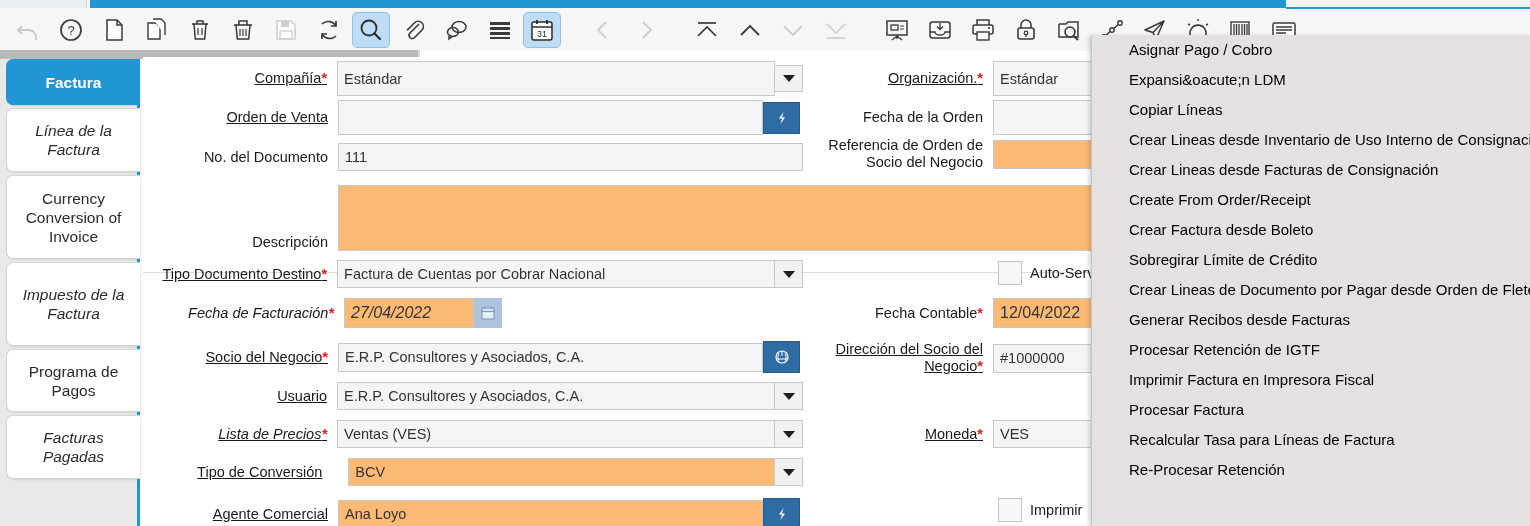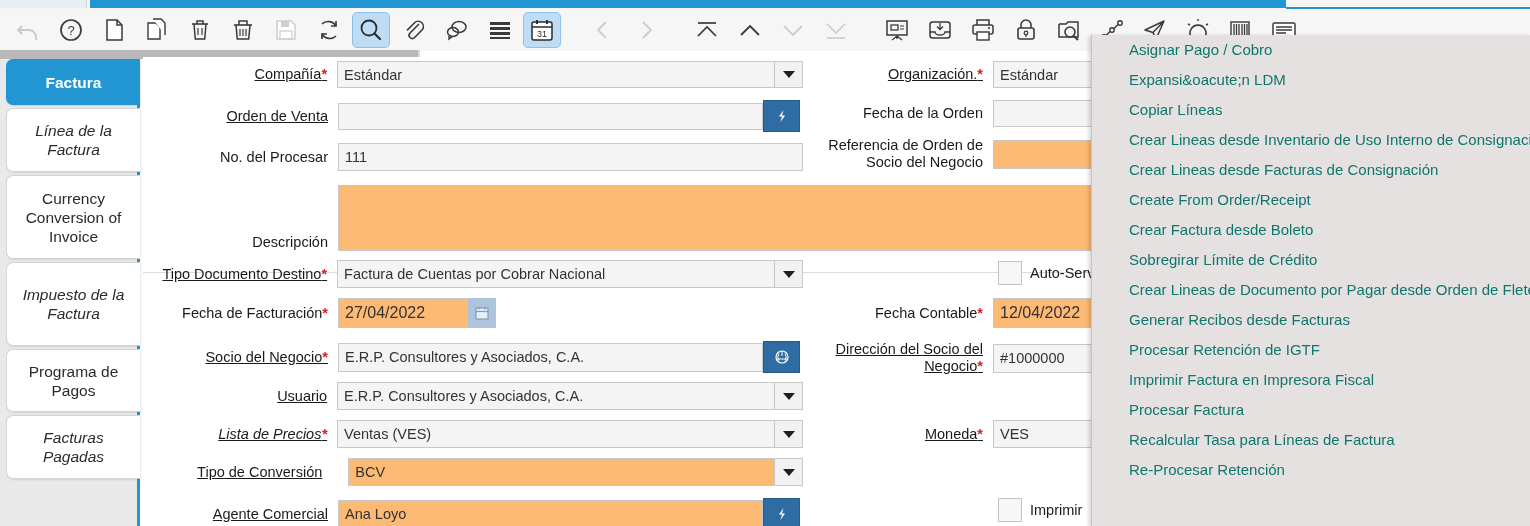--- a/index.html
+++ b/index.html
@@ -74,21 +74,21 @@
   .lbl {
     font-size:14.5px; color:#1a1a1a; text-align:right;
     line-height:17px;
   }
   .lbl.link { text-decoration:underline; }
   .req { color:#e01b1b; font-weight:bold; }
 
   .inp {
     border:1px solid #c8c8c8;
     background:#f4f4f4;
-    height:27px;
+    height:35px;
     font-size:14.5px; color:#333;
     display:flex; align-items:center;
     padding-left:6px;
     white-space:nowrap; overflow:hidden;
   }
   .inp.white { background:#fdba74; }
   .inp.tall { height:66px; align-items:flex-start; padding-top:3px; }
 
   .ddbtn {
     width:28px; height:27px; border:1px solid #c8c8c8; border-left:none;
@@ -119,21 +119,21 @@
   .menu {
     position:absolute; left:1091px; top:35px; width:439px; height:491px;
     background:#e5e1e0;
     border-left:1px solid #c8c4c3;
     box-shadow:-2px 1px 4px rgba(0,0,0,0.18);
     overflow:hidden;
   }
   .menu-item {
     height:30px; line-height:30px;
     padding-left:37px;
-    font-size:15px; color:#0f766e;
+    font-size:15px; color:#000000;
     white-space:nowrap; overflow:hidden;
   }
 </style>
 </head>
 <body>
 
 <div id="app">
 
   <div class="tabstrip">
     <div class="tab-inactive"></div>
@@ -417,21 +417,21 @@
           <span></span>
         </div>
       <div class="bluebtn">
         <svg width="14" height="14" viewBox="0 0 14 14">
             <path d="M8.5 1 L4 7.6 h3 L5.5 13 L10 6.4 H7 Z" fill="#ffffff"></path>
           </svg>
       </div>
     </div>
 
     <div class="field-row" style="left:0; top:86px; width:660px;">
-      <div class="lbl" style="width:185px;">No. del Procesar</div>
+      <div class="lbl" style="width:185px;">No. del Documento</div>
       <div class="inp" style="width:465px; margin-left:10px; height:28px;">
           <span>111</span>
         </div>
     </div>
 
     <div class="field-row" style="left:0; top:128px; width:960px; align-items:flex-end;">
       <div class="lbl" style="width:185px;">Descripción</div>
       <div class="inp white tall" style="width:755px; margin-left:10px;">
           <span></span>
         </div>
@@ -442,21 +442,21 @@
     <div class="field-row" style="left:0; top:203px; width:660px;">
       <div class="lbl link" style="width:185px;"><span>Tipo Documento Destino</span><span class="req">*</span></div>
       <div class="inp" style="width:440px; margin-left:10px; height:28px;">
           <span>Factura de Cuentas por Cobrar Nacional</span>
         </div>
       <div class="ddbtn" style="height:28px;">
           <span class="caret"></span>
         </div>
     </div>
 
-    <div class="field-row" style="left:0; top:241px; width:660px;">
+    <div class="field-row" style="left:6px; top:241px; width:660px;font-style:italic;">
       <div class="lbl" style="width:185px;"><span>Fecha de Facturación</span><span class="req">*</span></div>
       <div class="inp white" style="width:130px; margin-left:10px; height:30px; font-size:16px;">
           <span>27/04/2022</span>
         </div>
       <div class="calbtn" style="height:30px;">
         <svg width="16" height="16" viewBox="0 0 16 16">
             <rect x="2" y="3" width="12" height="11" fill="#e8eff7" stroke="#7f9bbd" stroke-width="1.2"></rect>
             <path d="M2 6.5 H14" stroke="#7f9bbd" stroke-width="1.2"></path>
             <path d="M5 2 v2.4 M11 2 v2.4" stroke="#7f9bbd" stroke-width="1.2"></path>
           </svg>

